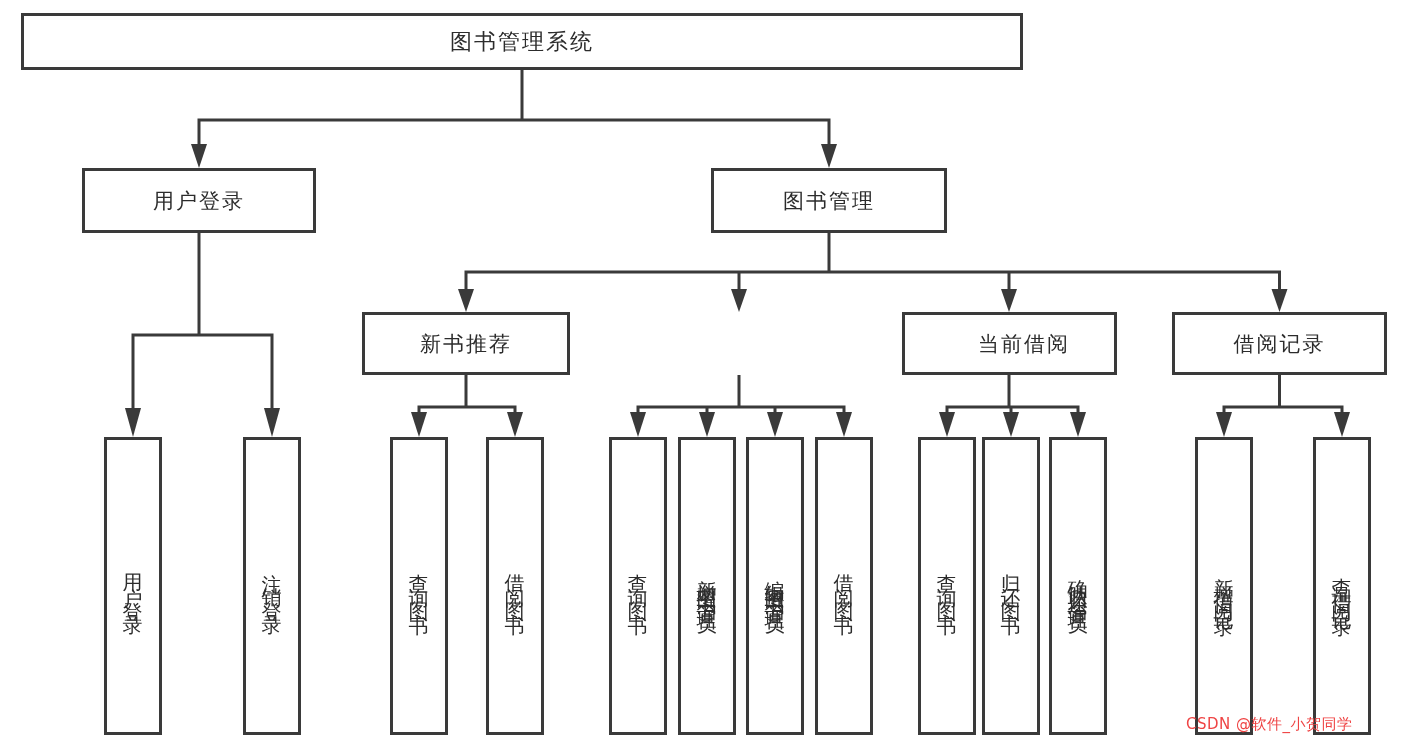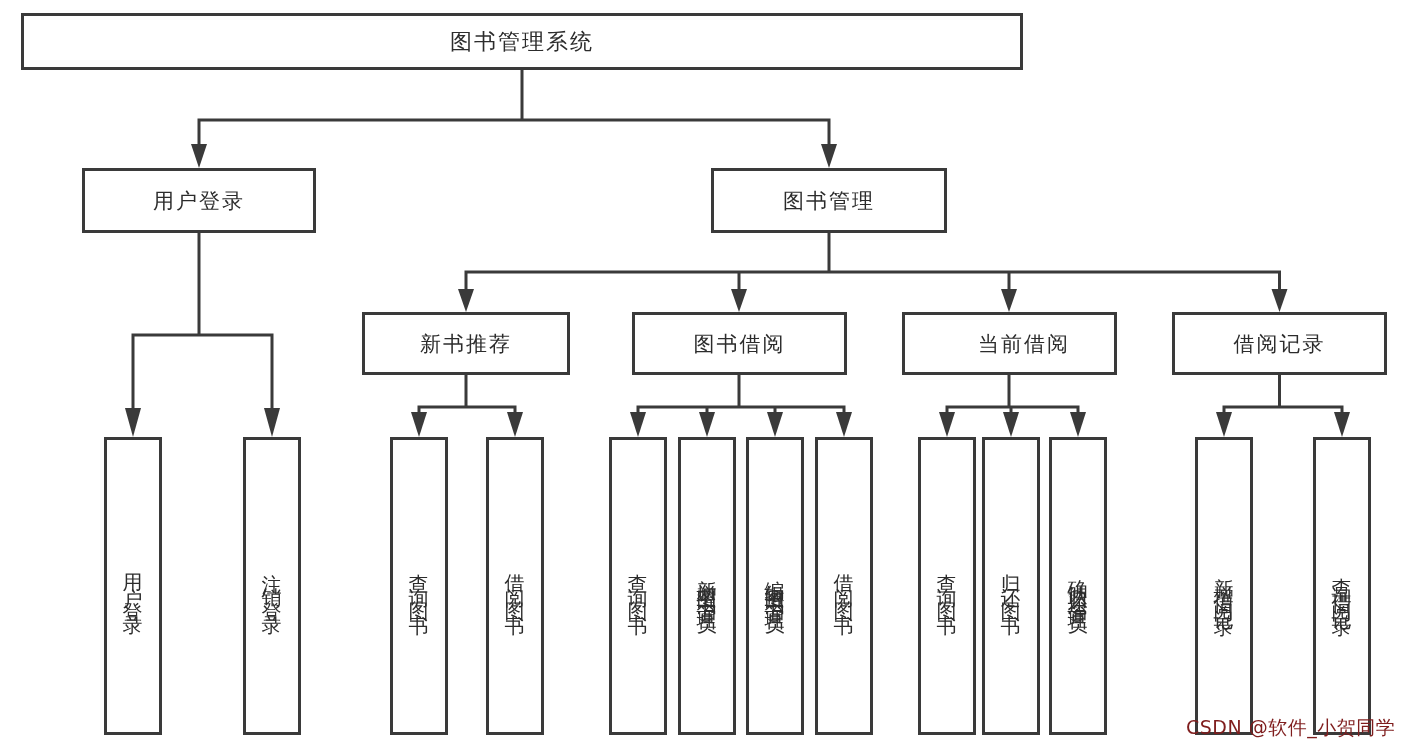--- a/index.html
+++ b/index.html
@@ -23,21 +23,21 @@
   }
   .vtext{
     writing-mode:vertical-rl;text-orientation:mixed;
     display:block;line-height:1;
   }
   .s4 .vtext{letter-spacing:14px;}
   .s6 .vtext{letter-spacing:8px;}
   .s9 .vtext{letter-spacing:5px;}
   .watermark{
     position:absolute;left:1186px;top:715px;z-index:6;
-    font-size:19px;color:#7f1d1d;white-space:nowrap;
+    font-size:15px;color:#ef4444;white-space:nowrap;
     letter-spacing:0.5px;
   }
 </style>
 </head>
 <body>
 
 <div class="stage">
 
   <svg class="wires" width="1405" height="747" viewBox="0 0 1405 747">
     <g stroke="#3a3a3a" stroke-width="3" fill="none">
@@ -86,23 +86,20 @@
   <div class="node hnode" style="left:82px;top:168px;width:234px;height:65px;">
     <span>用户登录</span>
   </div>
   <div class="node hnode" style="left:711px;top:168px;width:236px;height:65px;">
     <span>图书管理</span>
   </div>
 
   <div class="node hnode" style="left:362px;top:312px;width:208px;height:63px;">
     <span>新书推荐</span>
   </div>
-  <div class="node hnode" style="left:632px;top:312px;width:215px;height:63px;">
-    <span>图书借阅</span>
-  </div>
   <div class="node hnode" style="left:902px;top:312px;width:215px;height:63px;padding-left:29px;">
     <span>当前借阅</span>
   </div>
   <div class="node hnode" style="left:1172px;top:312px;width:215px;height:63px;">
     <span>借阅记录</span>
   </div>
 
   <div class="node leaf s4" style="left:104px;">
     <span class="vtext">用户登录</span>
   </div>

